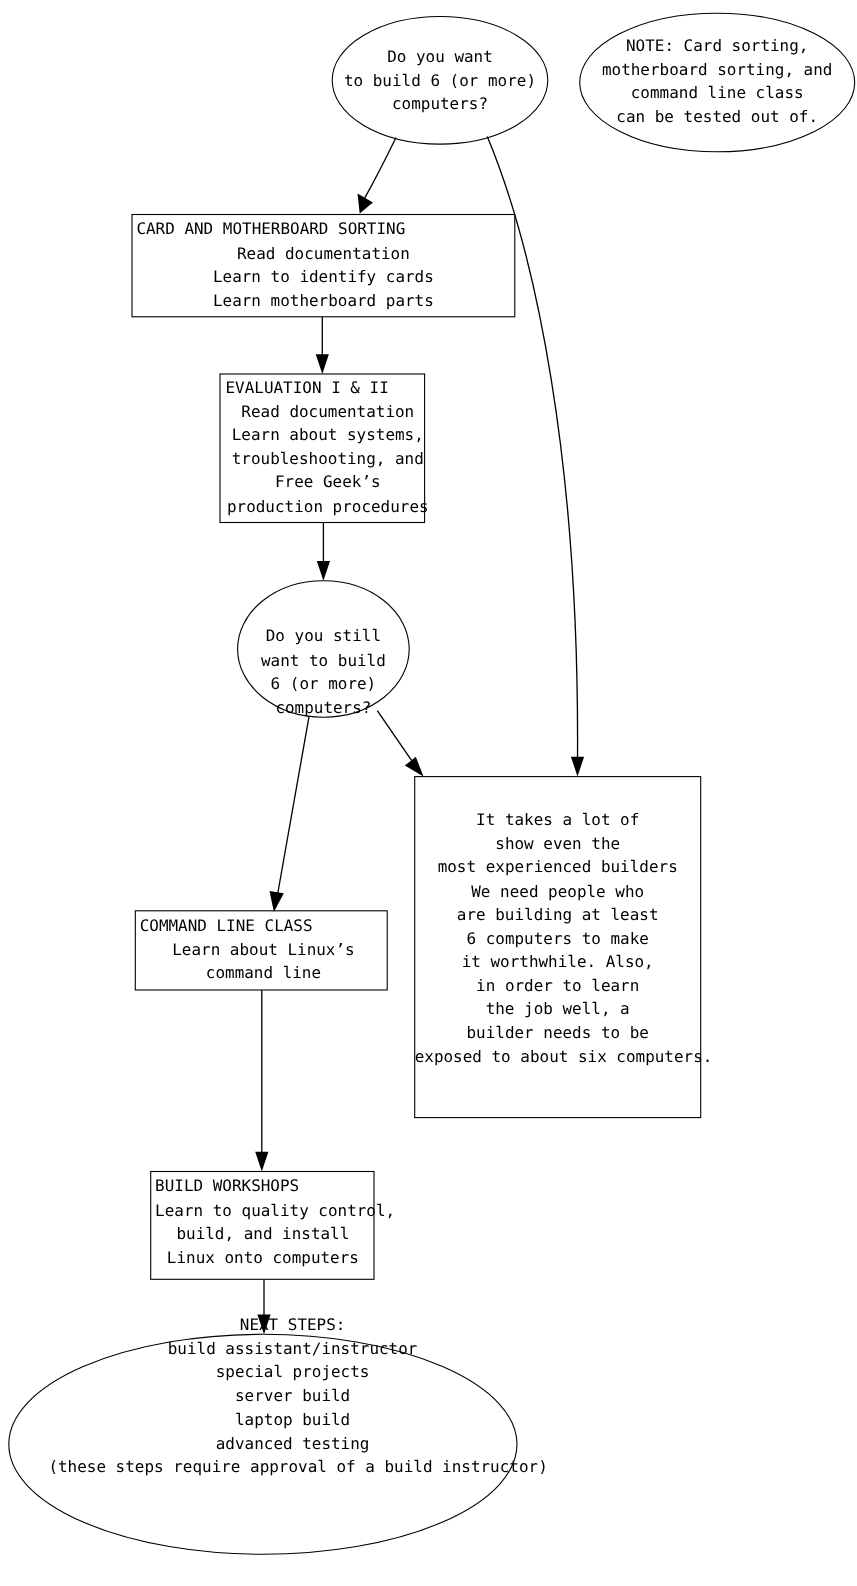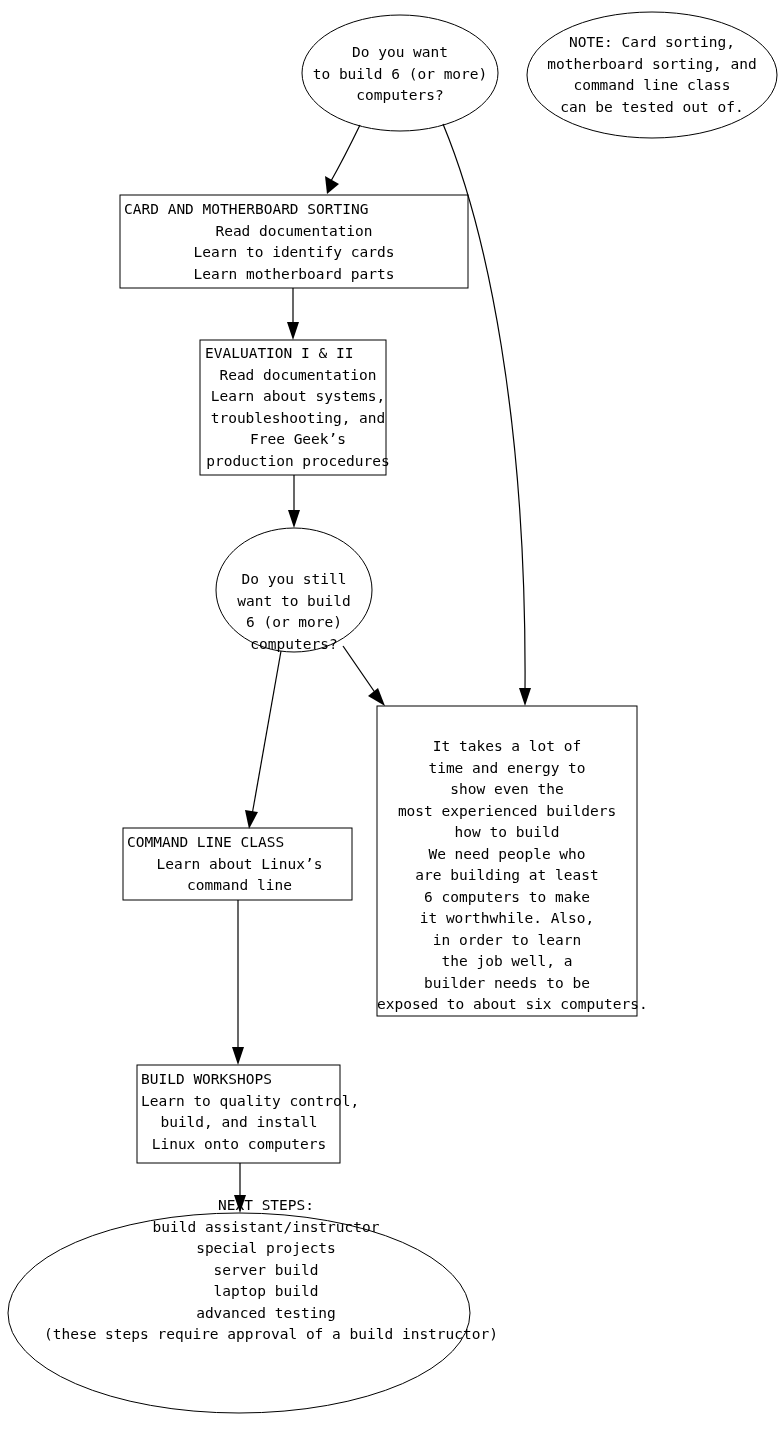--- a/index.html
+++ b/index.html
@@ -146,24 +146,22 @@
 
 <div class="node-text" style="left:215px; top:569px; width:158px;">
   <span class="ln">Do you still</span>
   <span class="ln">want to build</span>
   <span class="ln">6 (or more)</span>
   <span class="ln">computers?</span>
 </div>
 
 <div class="node-text" style="left:377px; top:736px; width:260px;">
   <span class="ln">It takes a lot of</span>
-  <span class="ln">time and energy to</span>
   <span class="ln">show even the</span>
   <span class="ln">most experienced builders</span>
-  <span class="ln">how to build</span>
   <span class="ln">We need people who</span>
   <span class="ln">are building at least</span>
   <span class="ln">6 computers to make</span>
   <span class="ln">it worthwhile.  Also,</span>
   <span class="ln">in order to learn</span>
   <span class="ln">the job well, a</span>
   <span class="ln">builder needs to be</span>
   <span class="ln">exposed to about six computers.</span>
 </div>
 

